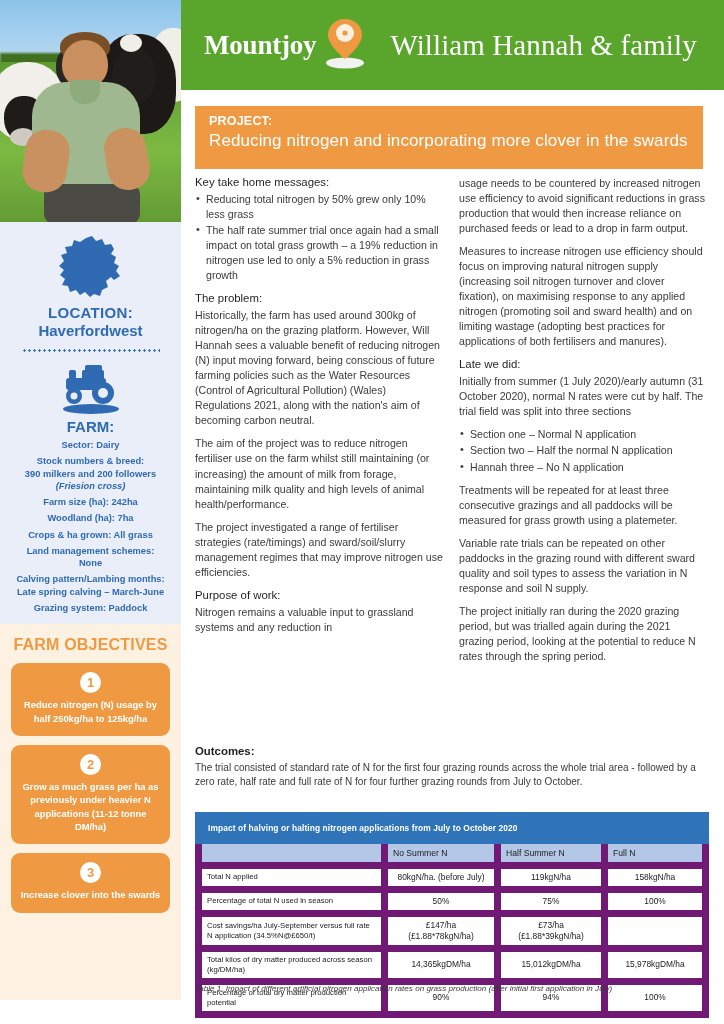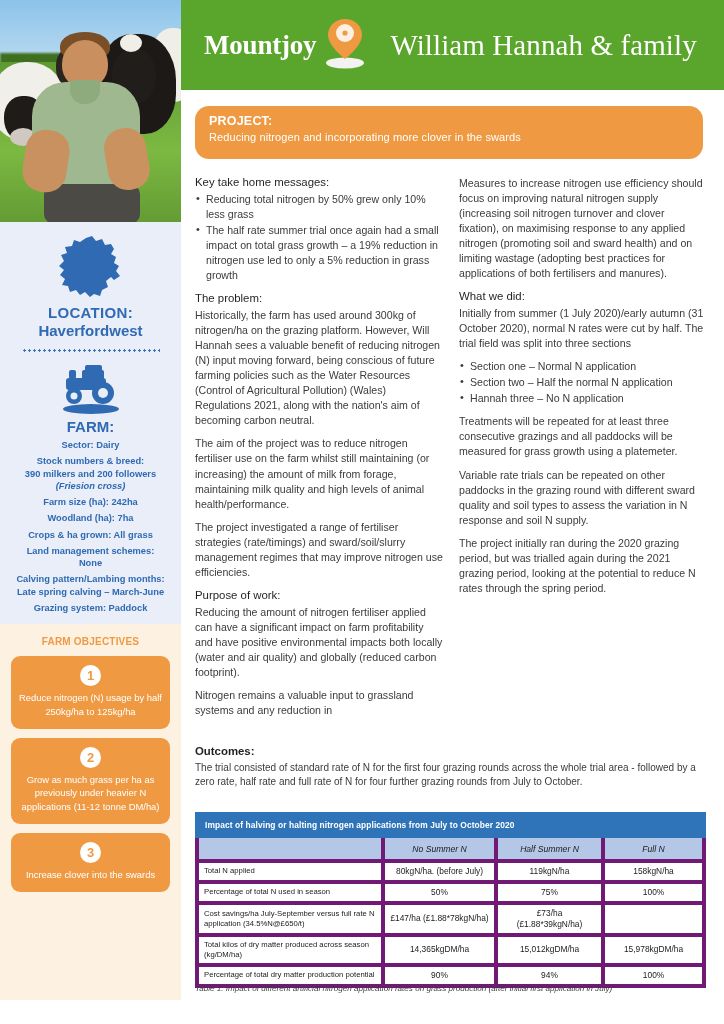--- a/index.html
+++ b/index.html
@@ -72,67 +72,67 @@
   .farm-list { margin-top:2px; }
   .farm-item { font-size:9.3px; color:#2f6ab3; font-weight:700; line-height:1.32; margin-top:4px; }
   .farm-item i { font-style: italic; font-weight:700; }
 
   .side-peach {
     background:#fdf1e2;
     flex: 1 1 auto;
     padding: 12px 11px 14px;
     text-align:center;
   }
-  .obj-title { font-size:10px; font-weight:700; color:#ef9a43; letter-spacing:.2px; margin-bottom:9px; }
+  .obj-title { font-size:16px; font-weight:700; color:#ef9a43; letter-spacing:.2px; margin-bottom:9px; }
   .obj-card { background:#ef9a43; border-radius:9px; color:#fff;
               padding:9px 8px 11px; margin-bottom:9px; }
   .obj-num { width:21px; height:21px; border-radius:50%; background:#fff; color:#ef9a43;
              font-size:13px; font-weight:700; line-height:21px; margin:0 auto 5px; }
-  .obj-text { font-size:9.4px; line-height:1.42; font-weight:400; }
+  .obj-text { font-size:9.4px; line-height:1.42; font-weight:700; }
 
   
   .header {
     position:absolute; left:181px; top:0; width:605px; height:90px;
     background:#5aa52c; display:flex; align-items:center; padding-left:23px;
   }
   .brand { font-family:"Liberation Serif", serif; font-size:27px; font-weight:700; color:#fff; letter-spacing:-.2px; }
   .pin-wrap { width:46px; height:56px; position:relative; margin: -4px 8px 0 6px; }
   .headline { font-family:"Liberation Serif", serif; font-size:29px; color:#fff; font-weight:400; margin-left:14px; letter-spacing:.1px; }
 
   
   .project {
-    position:absolute; left:195px; top:106px; width:508px; height:53px;
-    background:#ef9a43; border-radius:14px; color:#fff; padding:8px 14px;
+    position:absolute; left:195px; top:106px; width:508px; height:63px;
+    background:#ef9a43; border-radius:0; color:#fff; padding:8px 14px;
   }
   .project-label { font-size:12.5px; font-weight:700; letter-spacing:.2px; }
-  .project-text { font-size:11px; margin-top:3px; letter-spacing:.1px; }
+  .project-text { font-size:17px; margin-top:3px; letter-spacing:.1px; }
 
   
   .cols { position:absolute; left:195px; top:176px; width:512px;
           display:flex; gap:16px; }
   .col { width:248px; }
   h3.sec { font-size:11.4px; font-weight:400; color:#231f20; margin: 9px 0 4px; }
   h3.sec.first { margin-top:0; }
   p.body { font-size:10.6px; line-height:1.42; color:#3b3b3b; margin-bottom:8px; }
   ul.bullets { list-style:none; margin: 0 0 8px 0; }
   ul.bullets li { font-size:10.6px; line-height:1.42; color:#3b3b3b;
                   padding-left:11px; position:relative; margin-bottom:1px; }
   ul.bullets li:before { content:"\2022"; position:absolute; left:1px; top:-1px; font-size:11px; color:#3b3b3b; }
 
   
   .outcomes { position:absolute; left:195px; top:745px; width:512px; }
   .outcomes h3 { font-size:11.4px; font-weight:700; color:#231f20; margin-bottom:4px; }
   .outcomes p { font-size:10px; line-height:1.42; color:#3b3b3b; }
 
   table.dt { position:absolute; left:195px; top:812px; width:507px;
              border-collapse:collapse; table-layout:fixed; }
-  table.dt td, table.dt th { border:4px solid #701a75; padding:3px 5px; vertical-align:middle; }
+  table.dt td, table.dt th { border:7px solid #701a75; padding:3px 5px; vertical-align:middle; }
   .dt .titlerow td { background:#2f74b8; color:#fff; font-size:8.4px; font-weight:700;
                      border-color:#2f74b8; padding:4px 6px; letter-spacing:.1px; }
-  .dt .headrow td { background:#b5c7e7; font-size:8.6px; text-align:center; color:#1b1b1b; height:25px;font-style:italic; }
+  .dt .headrow td { background:#b5c7e7; font-size:8.6px; color:#1b1b1b; height:25px; }
   .dt td.lab { font-size:7.7px; color:#1b1b1b; line-height:1.3; }
   .dt td.val { font-size:8.4px; color:#1b1b1b; text-align:center; line-height:1.3; }
   .dt td.blank { background:#fff; }
   .caption { position:absolute; left:195px; top:984px; width:512px;
              font-size:8.1px; font-style:italic; color:#3b3b3b; }
 </style>
 </head>
 <body>
 
 <div class="page">
@@ -247,28 +247,28 @@
         <li>Reducing total nitrogen by 50% grew only 10% less grass</li>
         <li>The half rate summer trial once again had a small impact on total grass growth – a 19% reduction in nitrogen use led to only a 5% reduction in grass growth</li>
       </ul>
 
       <h3 class="sec">The problem:</h3>
       <p class="body">Historically, the farm has used around 300kg of nitrogen/ha on the grazing platform. However, Will Hannah sees a valuable benefit of reducing nitrogen (N) input moving forward, being conscious of future farming policies such as the Water Resources (Control of Agricultural Pollution) (Wales) Regulations 2021, along with the nation's aim of becoming carbon neutral.</p>
       <p class="body">The aim of the project was to reduce nitrogen fertiliser use on the farm whilst still maintaining (or increasing) the amount of milk from forage, maintaining milk quality and high levels of animal health/performance.</p>
       <p class="body">The project investigated a range of fertiliser strategies (rate/timings) and sward/soil/slurry management regimes that may improve nitrogen use efficiencies.</p>
 
       <h3 class="sec">Purpose of work:</h3>
-      <p class="body">Reducing the amount of nitrogen fertiliser applied can have a significant impact on farm profitability and have positive environmental impacts both locally (water and air quality) and globally (reduced carbon footprint).</p>
       <p class="body">Nitrogen remains a valuable input to grassland systems and any reduction in</p>
     </div>
 
     <div class="col">
+      <p class="body">usage needs to be countered by increased nitrogen use efficiency to avoid significant reductions in grass production that would then increase reliance on purchased feeds or lead to a drop in farm output.</p>
       <p class="body">Measures to increase nitrogen use efficiency should focus on improving natural nitrogen supply (increasing soil nitrogen turnover and clover fixation), on maximising response to any applied nitrogen (promoting soil and sward health) and on limiting wastage (adopting best practices for applications of both fertilisers and manures).</p>
 
-      <h3 class="sec">What we did:</h3>
+      <h3 class="sec">Late we did:</h3>
       <p class="body">Initially from summer (1 July 2020)/early autumn (31 October 2020), normal N rates were cut by half. The trial field was split into three sections</p>
       <ul class="bullets">
         <li>Section one – Normal N application</li>
         <li>Section two – Half the normal N application</li>
         <li>Hannah three – No N application</li>
       </ul>
       <p class="body">Treatments will be repeated for at least three consecutive grazings and all paddocks will be measured for grass growth using a platemeter.</p>
       <p class="body">Variable rate trials can be repeated on other paddocks in the grazing round with different sward quality and soil types to assess the variation in N response and soil N supply.</p>
       <p class="body">The project initially ran during the 2020 grazing period, but was trialled again during the 2021 grazing period, looking at the potential to reduce N rates through the spring period.</p>
     </div>

